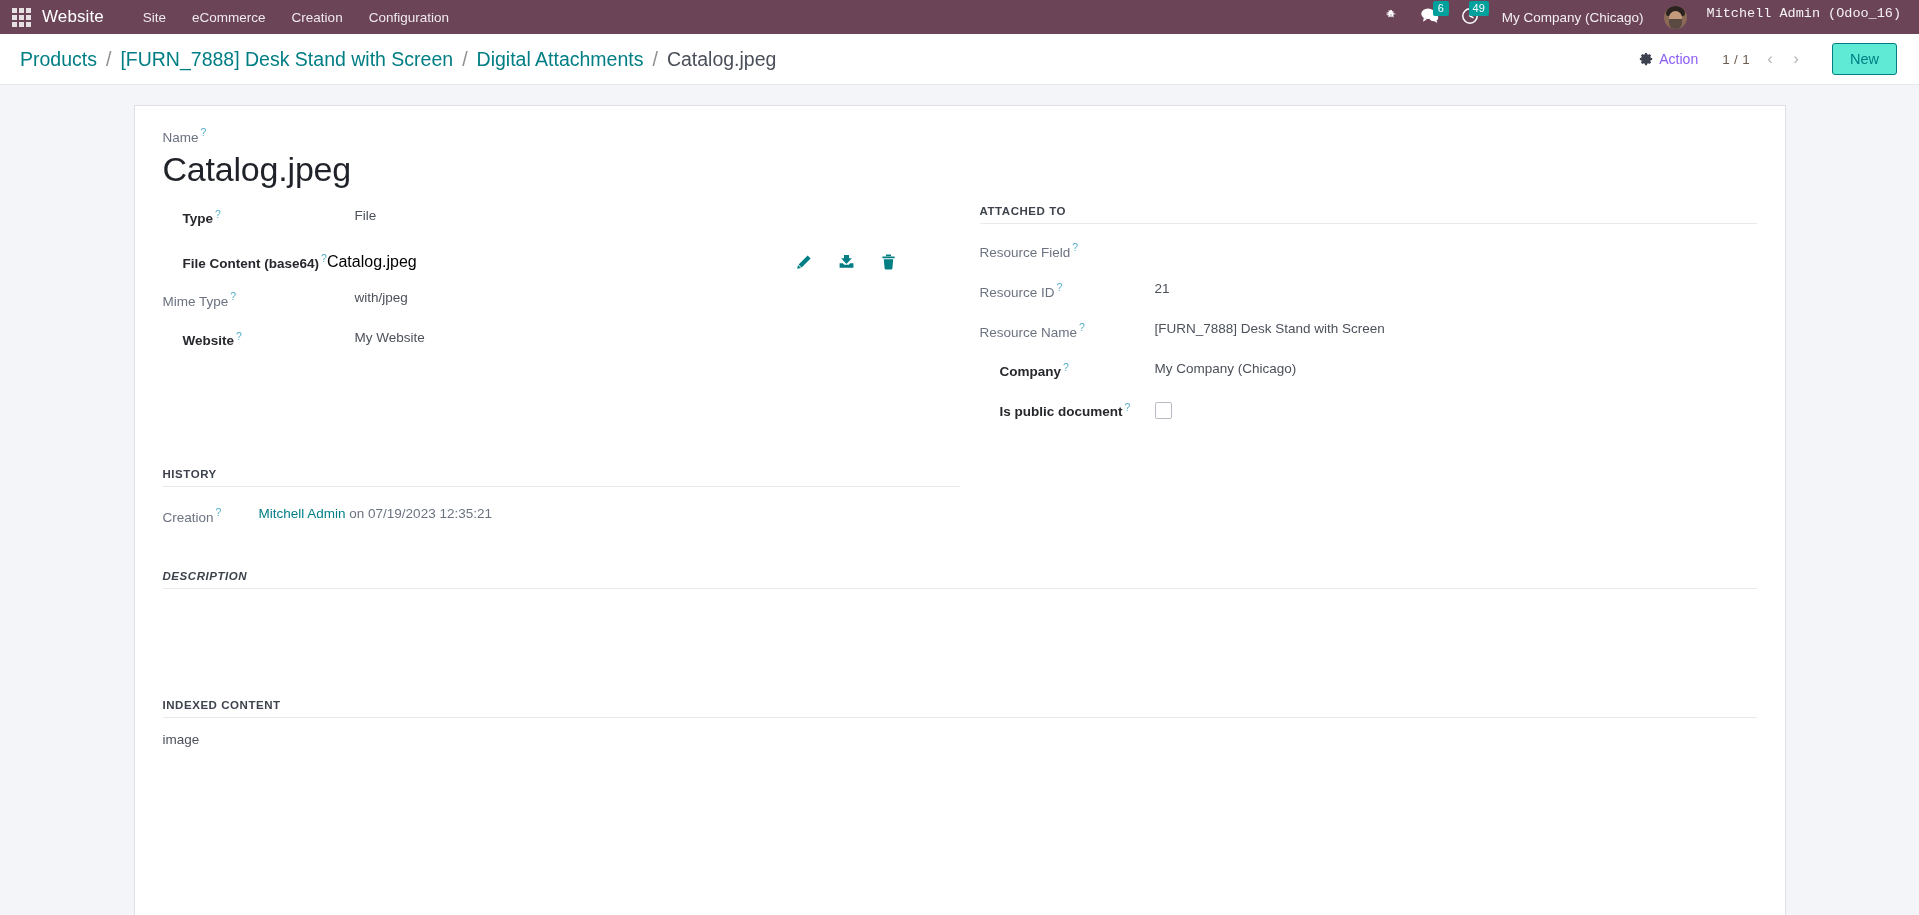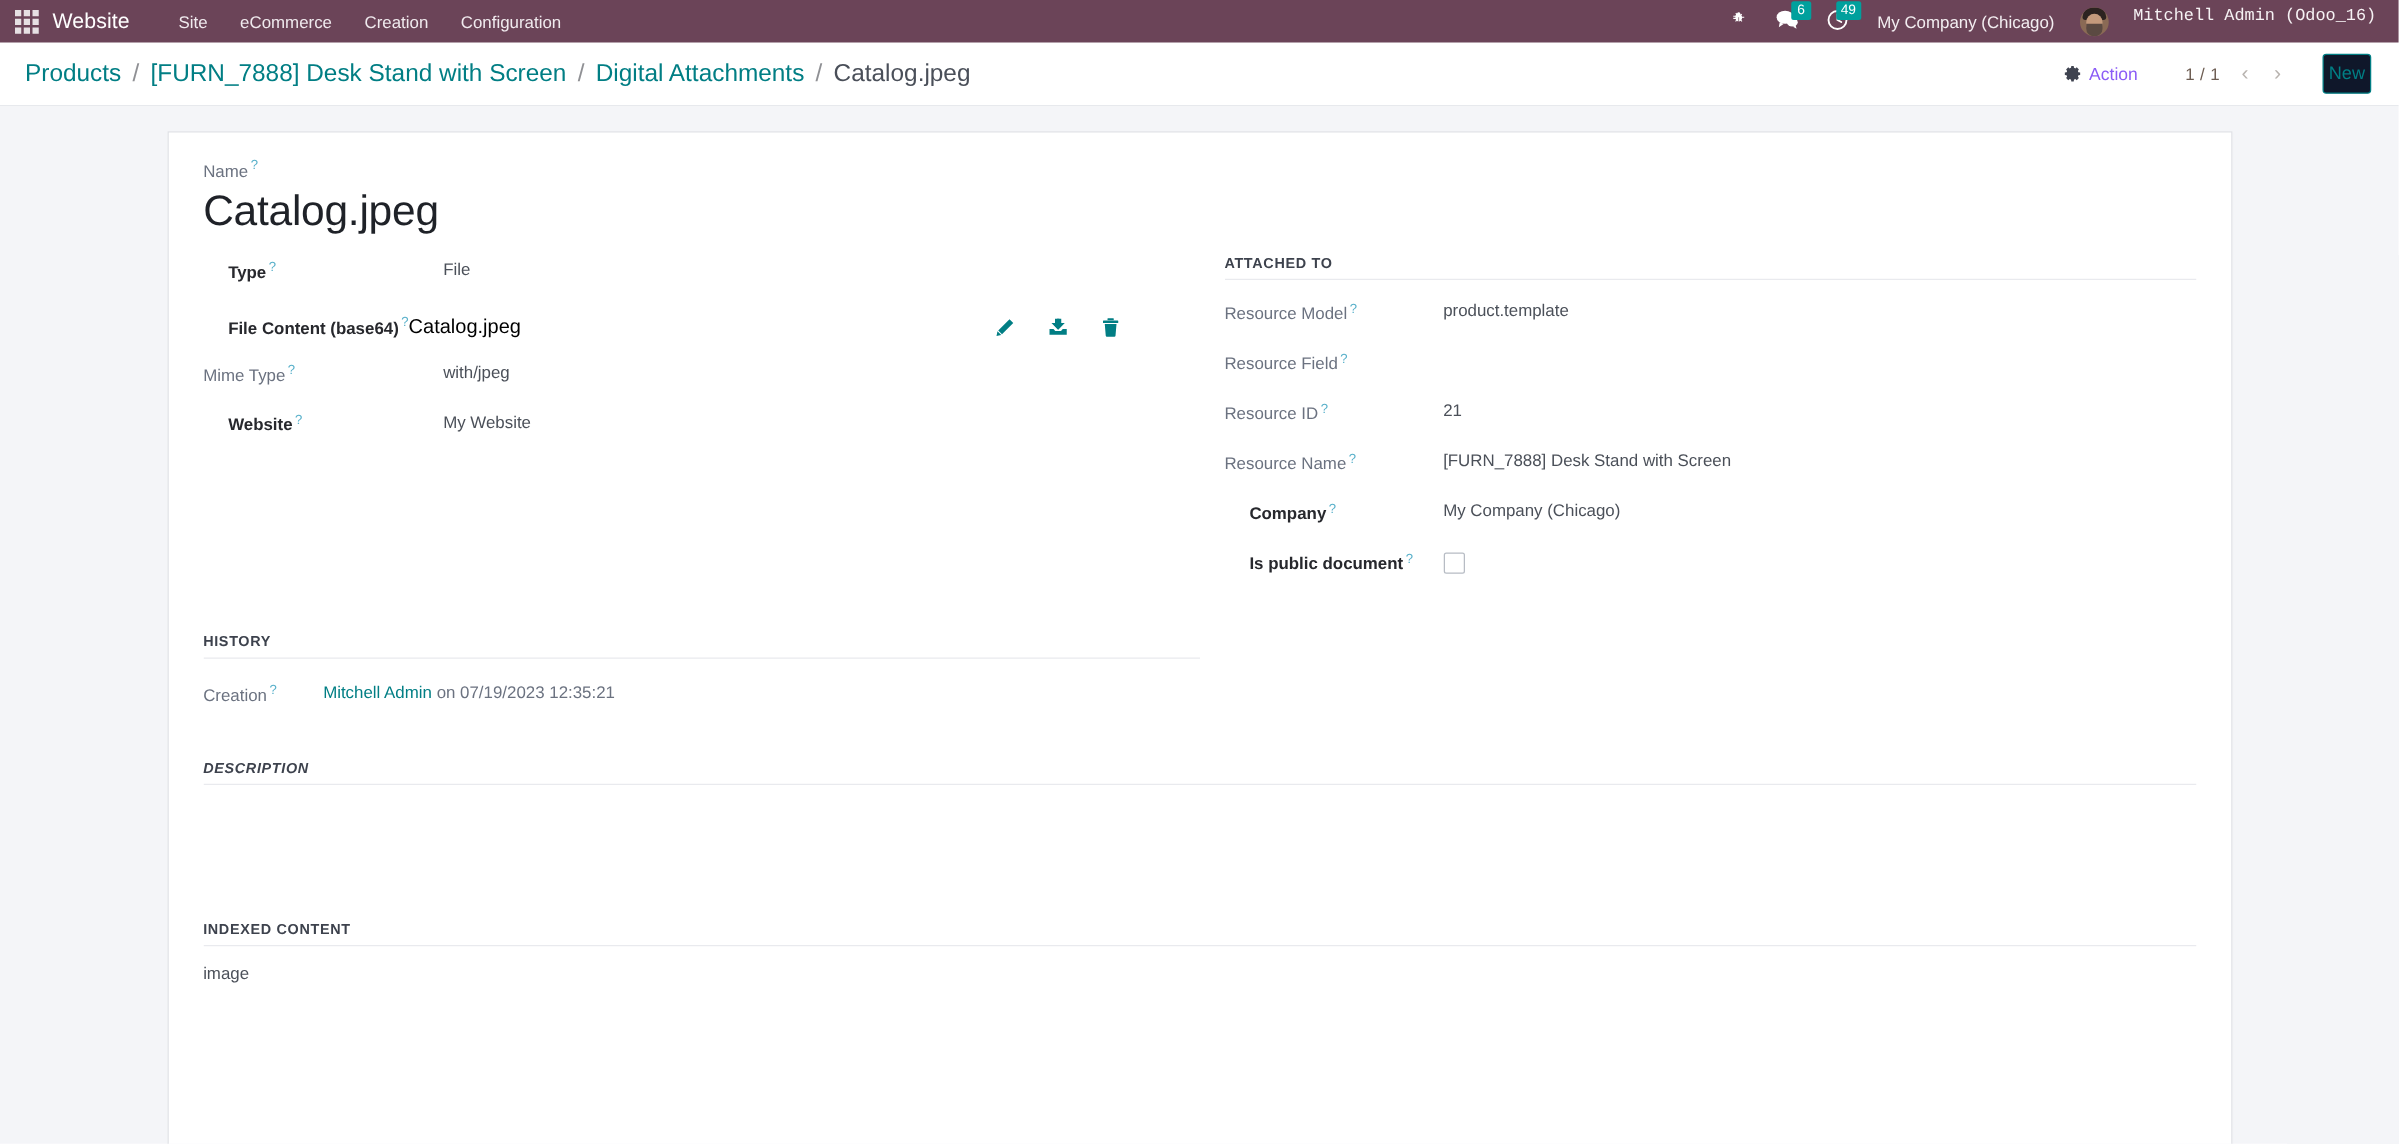--- a/index.html
+++ b/index.html
@@ -193,41 +193,41 @@
   }
   .gear {
     width: 14px; height: 14px;
     display: inline-block;
     position: relative;
   }
   .pager {
     display: flex;
     align-items: center;
     gap: 2px;
-    margin-left: 22px;
+    margin-left: 8px;
     font-size: 13.5px;
     color: #6d5d52;
   }
   .pager .counter { padding: 0 6px; letter-spacing: .3px; }
   .pager-arrow {
     width: 24px; height: 26px;
     display: flex; align-items: center; justify-content: center;
     color: #b9b4b0;
     font-size: 17px;
     cursor: pointer;
     background: none; border: none;
     font-family: inherit;
   }
   .new-btn {
     margin-left: 24px;
     border: 1px solid #017e84;
     color: #017e84;
-    background: #0f172a;
+    background: #5eead4;
     font-size: 14.5px;
-    padding: 7px 4px;
+    padding: 7px 17px;
     border-radius: 3px;
     cursor: pointer;
     font-family: inherit;
     font-weight: 500;
   }
 
   
   .form-view {
     background: #f4f5f8;
     height: 831px;
@@ -543,26 +543,20 @@
 
         </div>
 
         <div class="col">
           <div class="section rcol-head" style="margin-top:4px;">
             <div class="section-title">Attached To</div>
             <div class="section-rule"></div>
           </div>
 
           <div style="padding-top:10px;">
-            <div class="frow rcol">
-              <div class="flabel">
-                <span class="lbl-light">Resource Model</span><span class="qmark">?</span>
-              </div>
-              <div class="fvalue">product.template</div>
-            </div>
 
             <div class="frow rcol">
               <div class="flabel">
                 <span class="lbl-light">Resource Field</span><span class="qmark">?</span>
               </div>
               <div class="fvalue"></div>
             </div>
 
             <div class="frow rcol">
               <div class="flabel">

